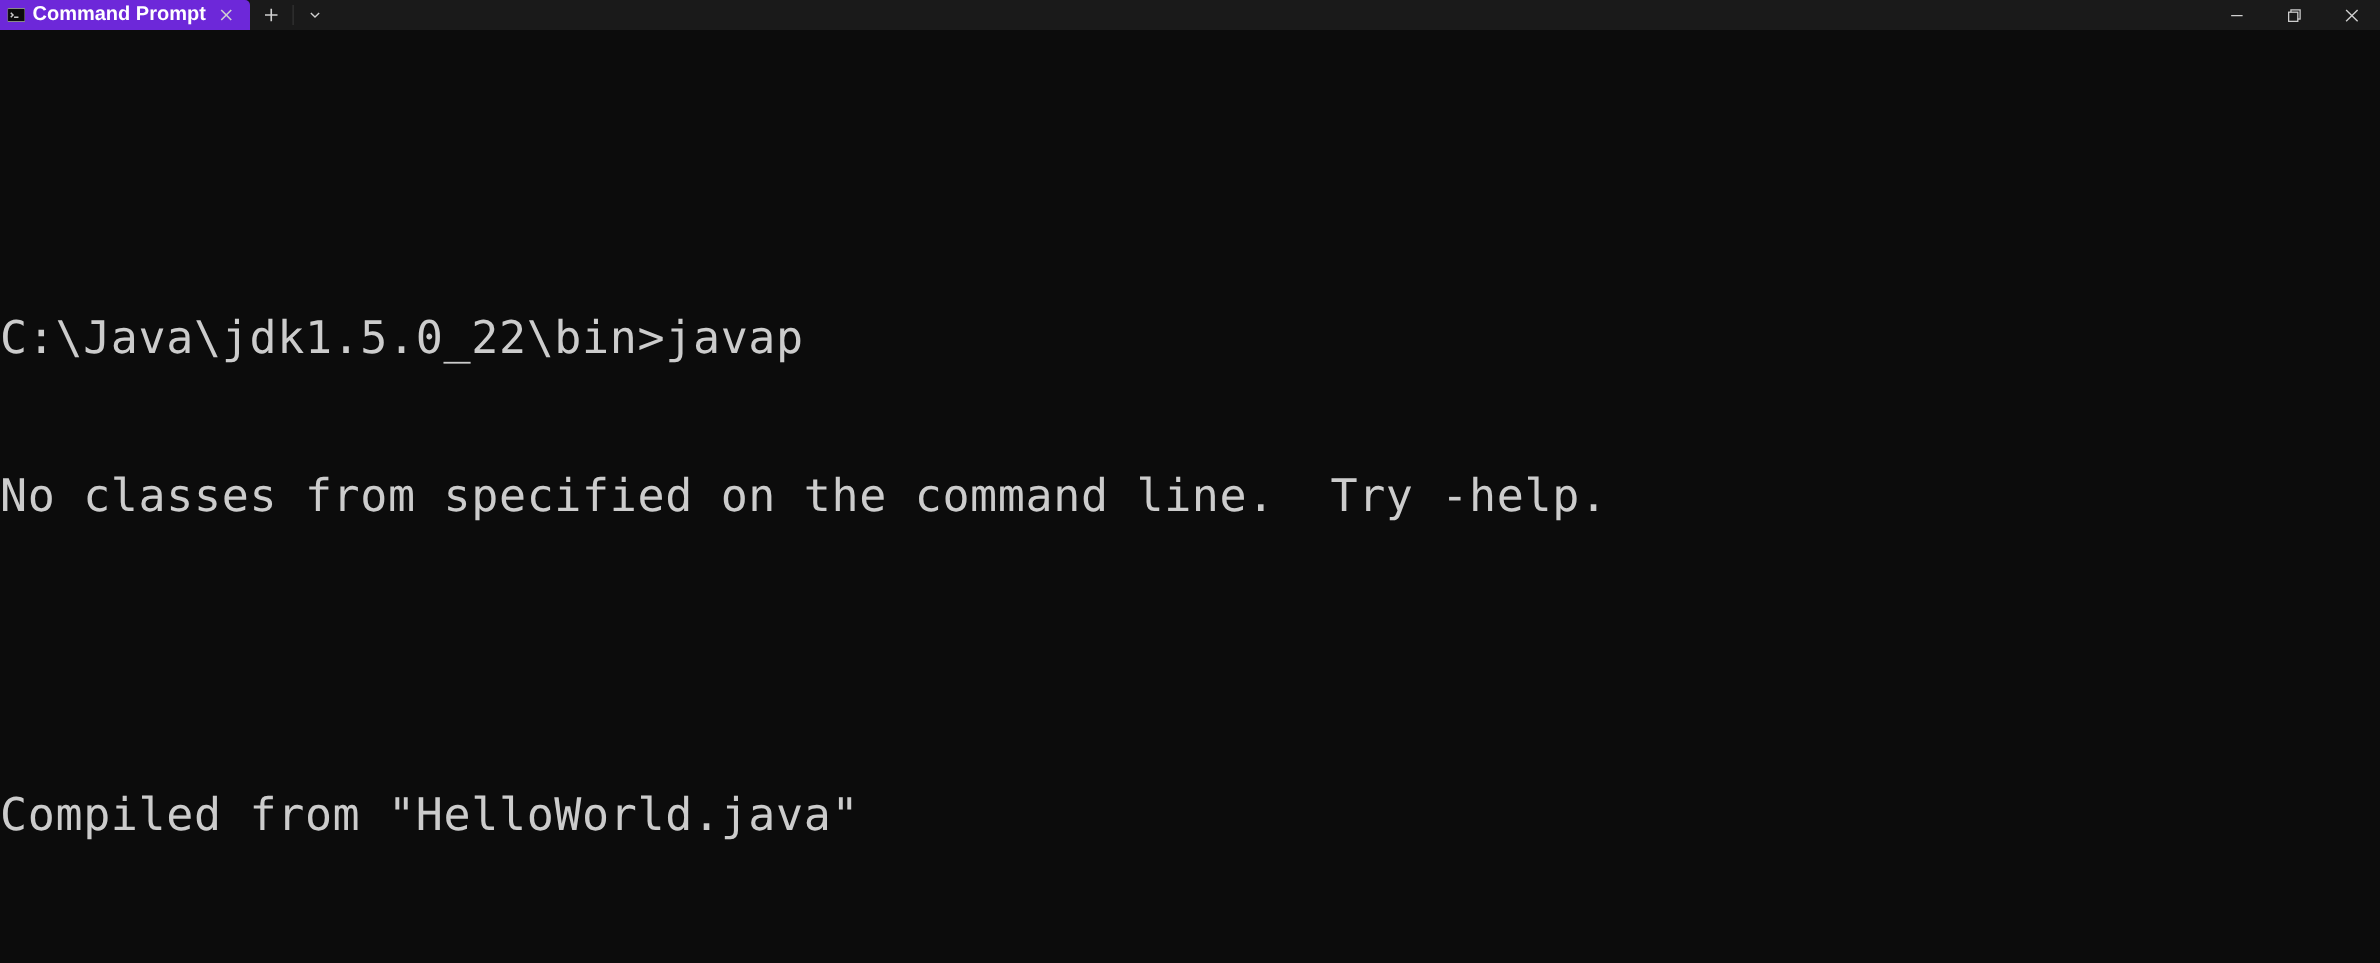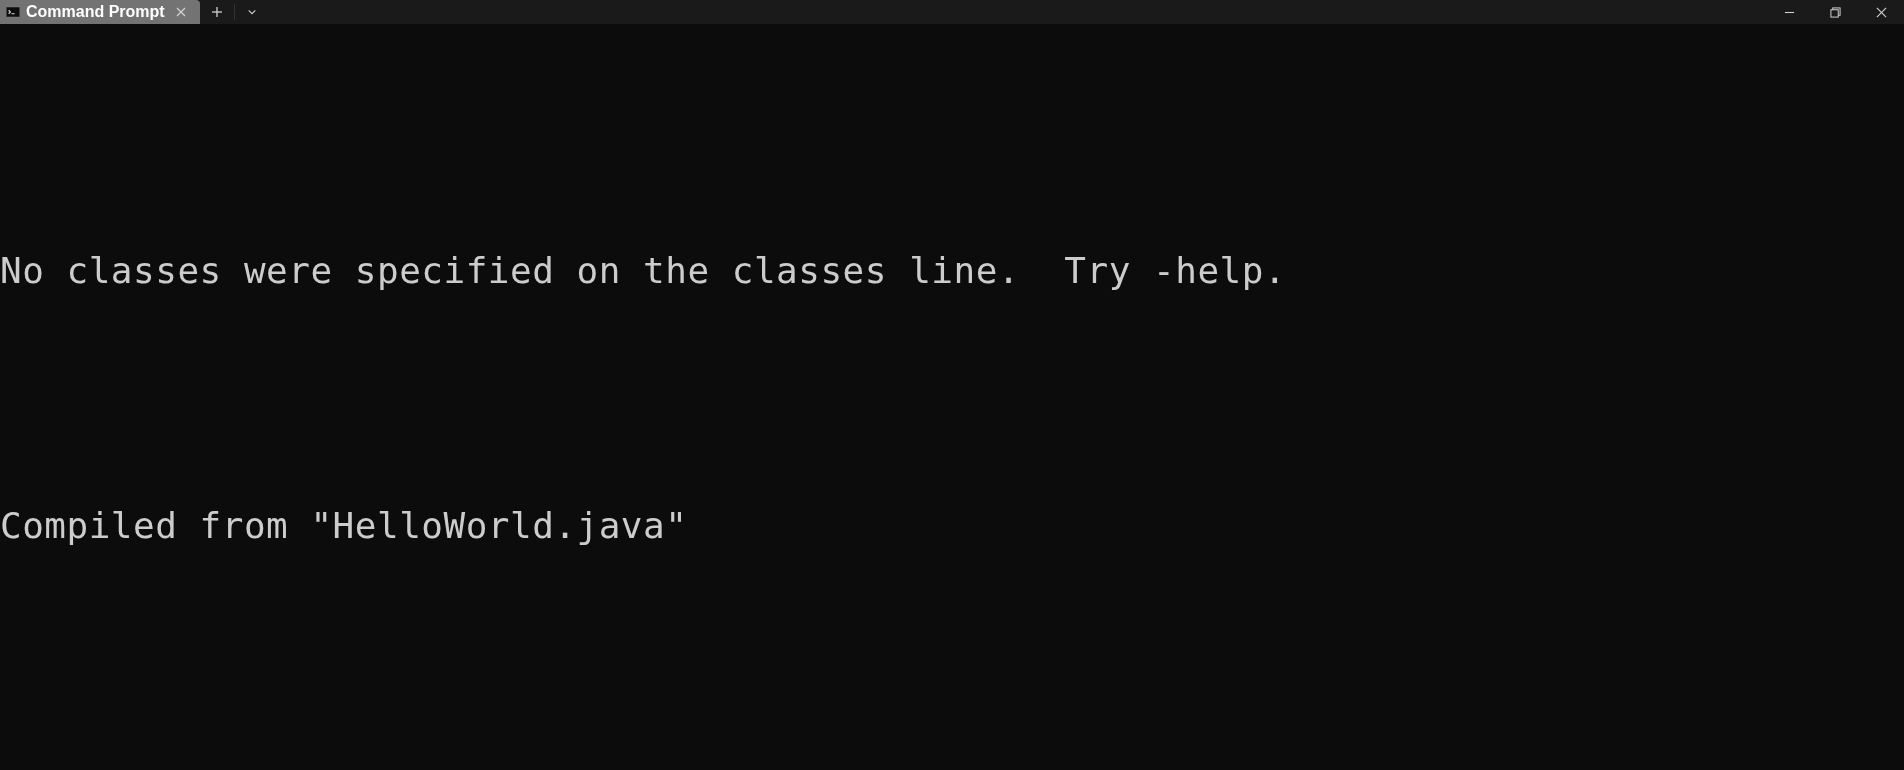--- a/index.html
+++ b/index.html
@@ -15,21 +15,21 @@
   .titlebar {
     height: 24px;
     background: #111111;
     display: flex;
     align-items: stretch;
     user-select: none;
   }
   .tab {
     display: flex;
     align-items: center;
-    background: #737373;
+    background: #6d28d9;
     color: #ffffff;
     padding: 0 10px 0 6px;
     max-width: 210px;
     min-width: 200px;
     font-family: "Segoe UI", Arial, sans-serif;
     font-size: 16px;
     font-weight: 600;
     border-top-right-radius: 4px;
     gap: 6px;
     overflow: hidden;
@@ -146,21 +146,22 @@
           <line x1="1" y1="1" x2="11" y2="11" stroke="currentColor" stroke-width="1.2"></line>
           <line x1="11" y1="1" x2="1" y2="11" stroke="currentColor" stroke-width="1.2"></line>
         </svg>
       </div>
     </div>
   </div>
 </div>
 
 <div class="terminal">
   <div class="spacer-top"></div>
-  <div class="line">No classes were specified on the classes line.  Try -help.</div>
+  <div class="line">C:\Java\jdk1.5.0_22\bin&gt;javap</div>
+  <div class="line">No classes from specified on the command line.  Try -help.</div>
   <div class="line">&nbsp;</div>
   <div class="line">Compiled from "HelloWorld.java"</div>
   
   
   
   
   
   
   
 </div>

